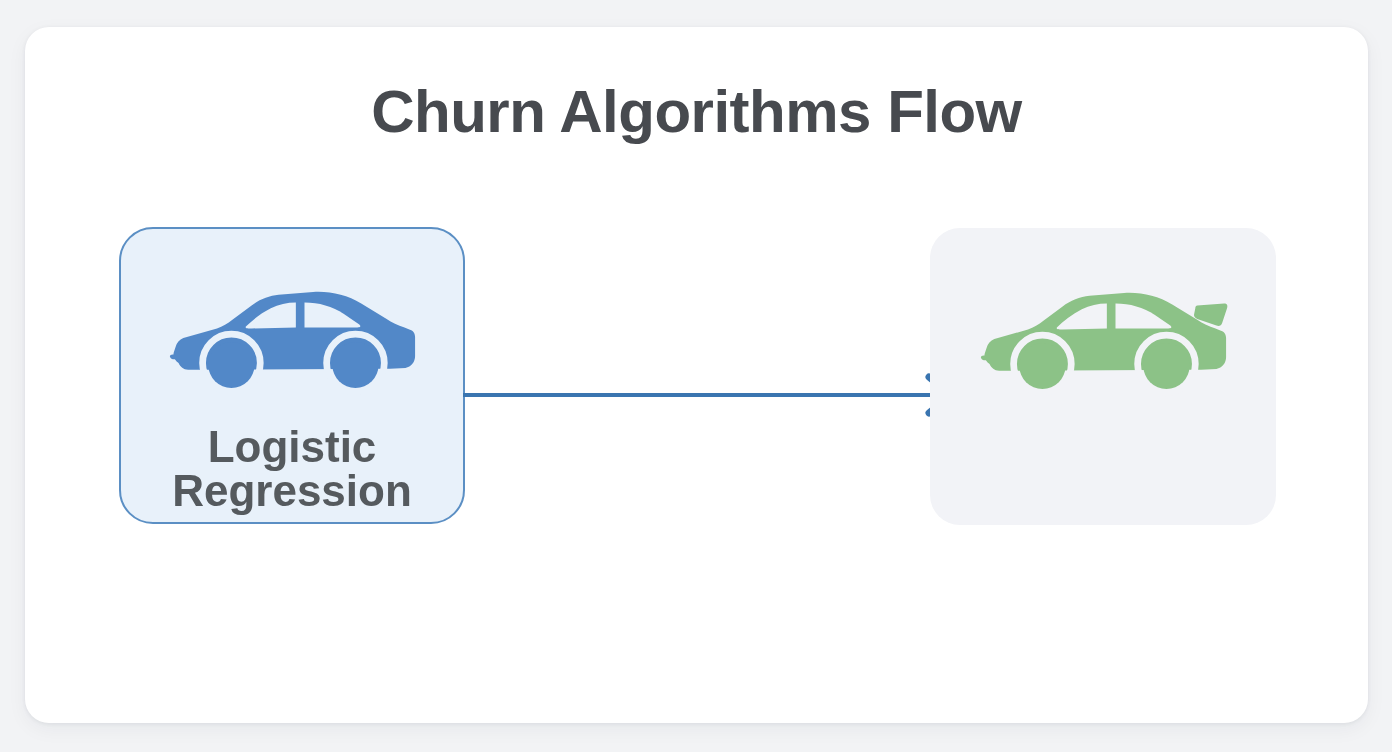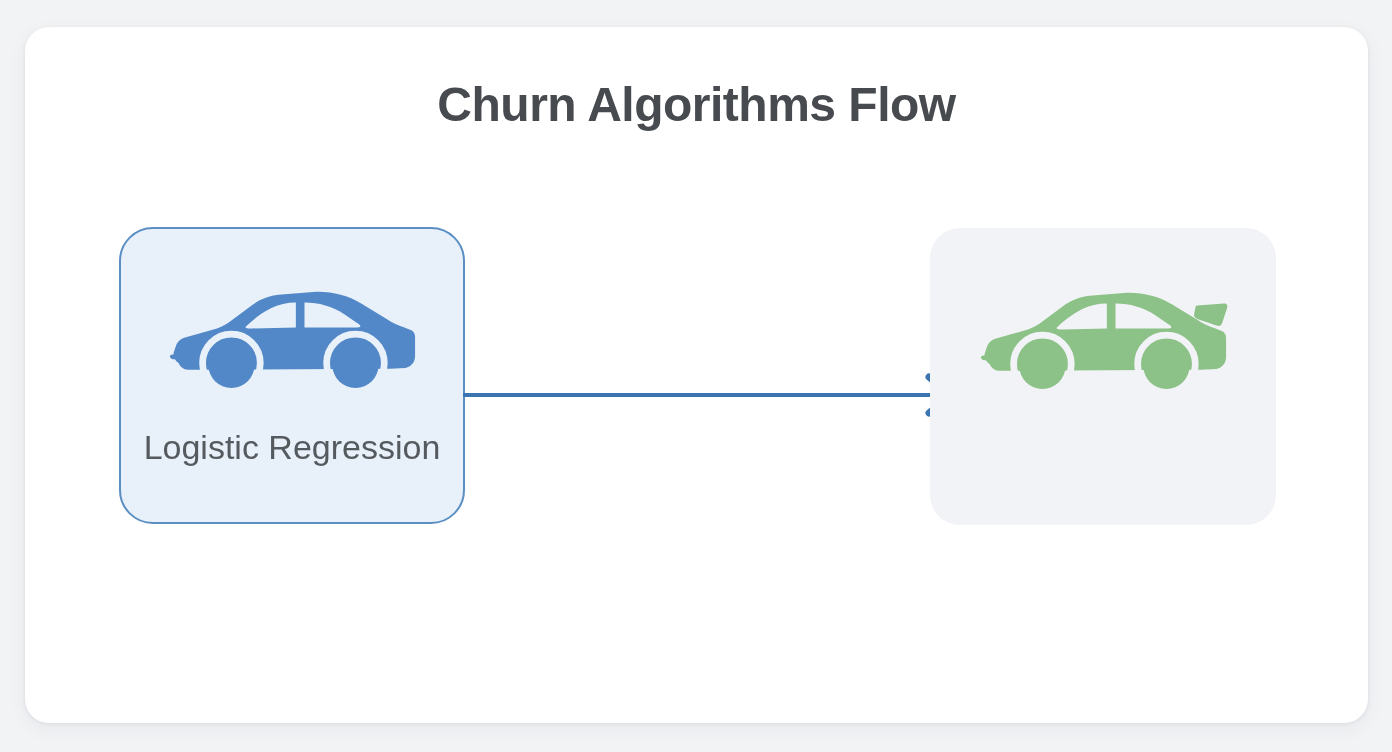--- a/index.html
+++ b/index.html
@@ -28,21 +28,21 @@
                 0 6px 20px rgba(25, 35, 60, 0.05);
   }
 
   
   #diagram-title {
     position: absolute;
     left: 0;
     top: 50px;
     width: 1343px;
     text-align: center;
-    font-size: 48px;
+    font-size: 60px;
     font-weight: bold;
     color: #474a4f;
     letter-spacing: -0.5px;
     white-space: nowrap;
   }
 
   
   .node {
     position: absolute;
     box-sizing: border-box;
@@ -78,24 +78,24 @@
     height: 118px;
     display: block;
   }
 
   .node-label {
     position: absolute;
     left: -24px;
     right: -24px;
     top: 196px;
     text-align: center;
-    font-size: 34px;
+    font-size: 44px;
     line-height: 44px;
     color: #555a5e;
-    font-weight: normal;
+    font-weight: bold;
   }
 
   #node-random-forest .node-label {
     left: 46px;
     right: 46px;
     top: 192px;
   }
 
   
   #connector-arrow {

